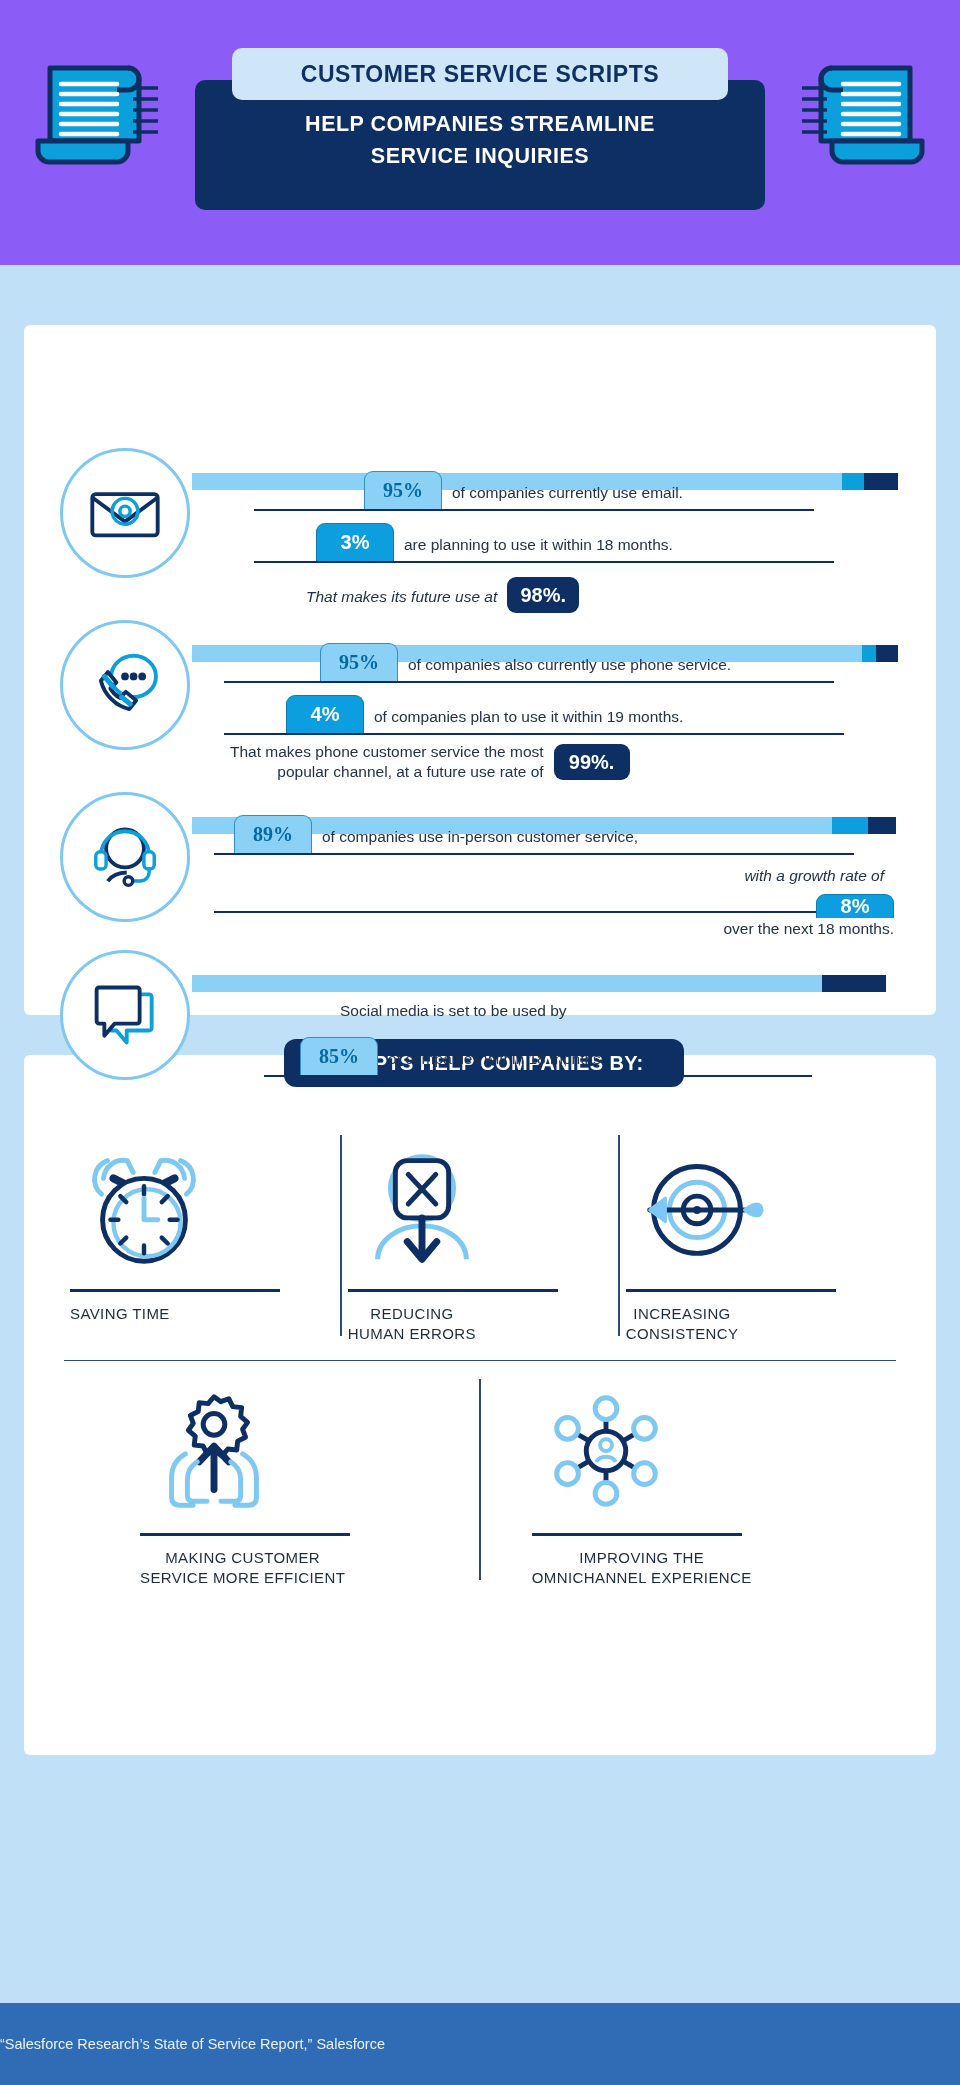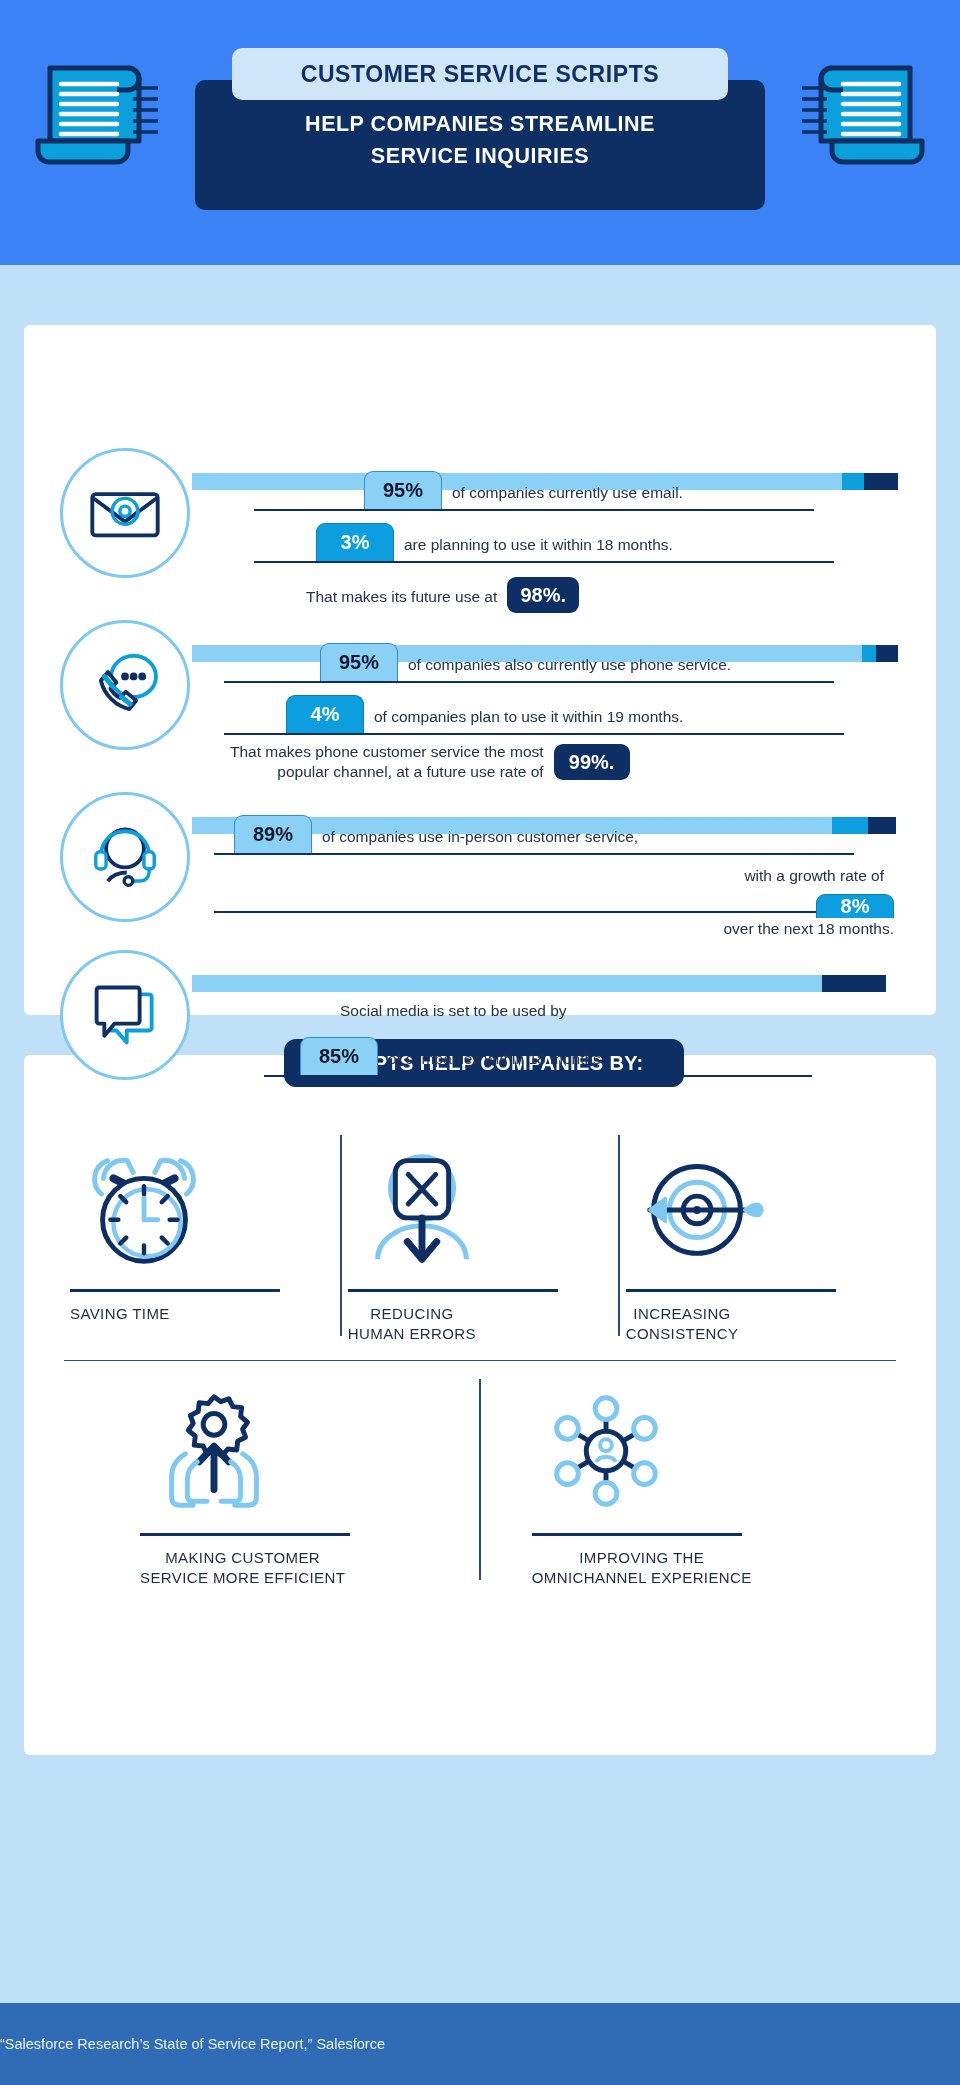--- a/index.html
+++ b/index.html
@@ -14,21 +14,21 @@
     height: 2085px;
     background: #bfe0f7;
     overflow: hidden;
   }
 
   
   .header {
     position: relative;
     width: 960px;
     height: 265px;
-    background: #3b82f6;
+    background: #8b5cf6;
     overflow: hidden;
   }
   .scroll-icon { position: absolute; top: 48px; width: 130px; height: 125px; }
   .scroll-left  { left: 28px; }
   .scroll-right { right: 28px; }
 
   .header-plate {
     position: absolute;
     left: 195px;
     top: 80px;
@@ -154,35 +154,35 @@
     min-width: 78px;
     padding: 0 12px;
     border-radius: 9px 9px 0 0;
     display: flex;
     align-items: center;
     justify-content: center;
     font-size: 20px;
     font-weight: bold;
     margin-bottom: 2px;
   }
-  .badge.light { background: #8bd0f5; color: #0f172a; border: 1.5px solid #2f8ecb; border-bottom: none; }
+  .badge.light { background: #8bd0f5; color: #0369a1; border: 1.5px solid #2f8ecb; border-bottom: none; font-family: Liberation Serif, serif; }
   .badge.mid   { background: #0d9ee0; color: #ffffff; border: 1.5px solid #0b7fb5; border-bottom: none; }
   .badge.dark  { background: #0d2f63; color: #ffffff; border: none; border-radius: 9px; height: 36px; }
   .stat-text {
     position: relative;
     z-index: 2;
     font-size: 15.5px;
     color: #23324a;
     padding: 0 0 9px 10px;
     white-space: nowrap;
   }
   .stat-pre {
     position: relative; z-index: 2;
     font-size: 15.5px; color: #23324a;
-    padding: 0 10px 9px 0; white-space: nowrap;
+    padding: 0 10px 9px 0; white-space: nowrap; font-style: italic;
   }
   .plain-line {
     position: relative;
     display: flex;
     align-items: flex-end;
     height: 46px;
     justify-content: flex-end;
   }
   .plain-text {
     font-size: 15.5px; color: #23324a;

